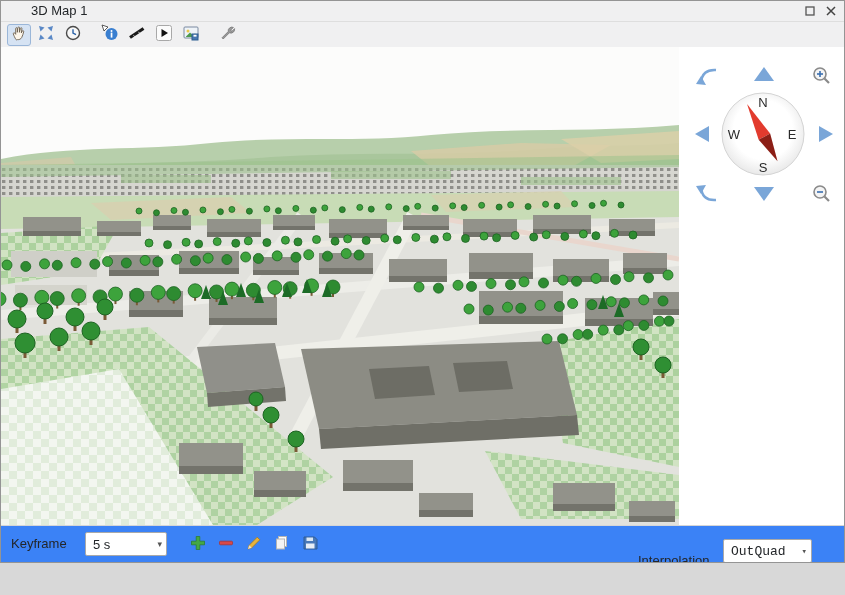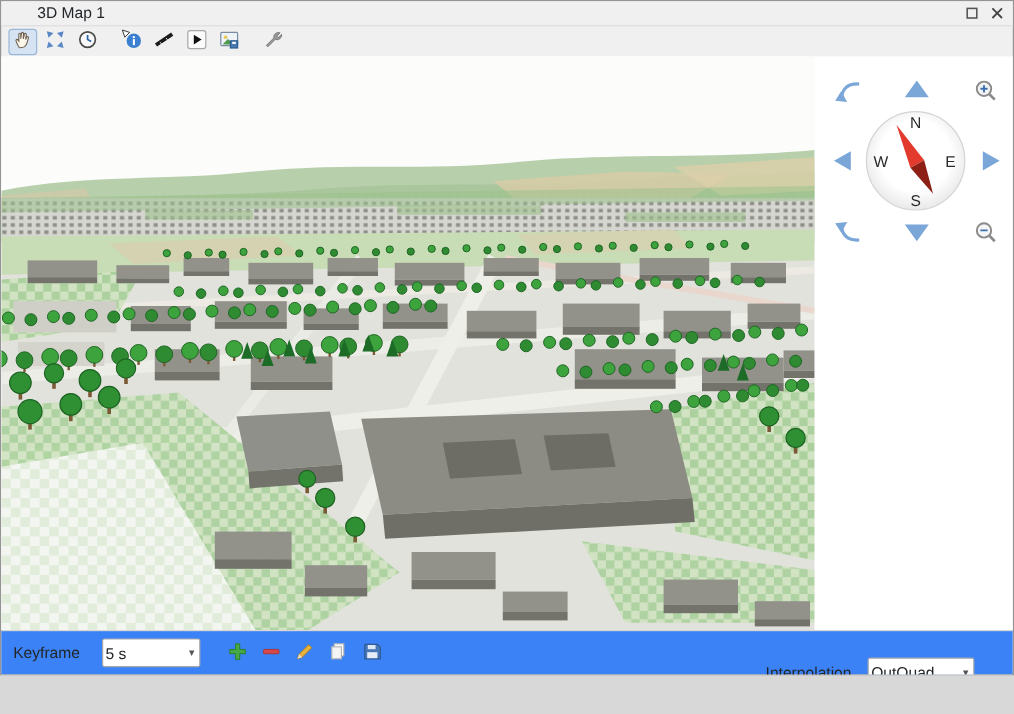--- a/index.html
+++ b/index.html
@@ -8,21 +8,21 @@
   .tb-icons{position:absolute;right:5px;top:2px;display:flex;gap:5px;}
   .tb-icons span{width:16px;height:16px;display:inline-block;cursor:pointer;}
   .toolbar{position:absolute;top:21px;left:0;right:0;height:25px;display:flex;align-items:center;padding-left:6px;gap:3px;}
   .tbtn{width:24px;height:22px;display:flex;align-items:center;justify-content:center;background:transparent;border:1px solid transparent;border-radius:3px;padding:0;cursor:pointer;}
   .tbtn.active{background:#d6e3f3;border-color:#9ab6d8;}
   .tbtn.sep{margin-left:10px;}
   .viewport{position:absolute;top:46px;left:0;width:678px;height:478px;background:#fff;overflow:hidden;}
   .navpanel{position:absolute;top:46px;left:678px;right:0;height:478px;background:#fff;}
   .bottombar{position:absolute;top:524px;left:0;right:0;bottom:0;background:#3b82f6;border-top:1px solid #d6d6d6;}
   .lbl{position:absolute;font-size:13px;color:#232629;}
-  .combo{position:absolute;height:24px;background:#fff;border:1px solid #a9a9a9;border-radius:2px;font-size:13px;color:#232629;display:flex;align-items:center;padding:0 4px 0 2px;box-sizing:border-box;cursor:pointer;}
+  .combo{position:absolute;height:24px;background:#fff;border:1px solid #a9a9a9;border-radius:2px;font-size:13px;color:#232629;display:flex;align-items:center;padding:0 4px 0 7px;box-sizing:border-box;cursor:pointer;}
   .combo .arrow{margin-left:auto;font-size:9px;color:#555;padding-left:6px;}
   .ibtn{position:absolute;width:22px;height:22px;border:none;background:transparent;padding:0;cursor:pointer;}
   .playbtn{position:absolute;left:8px;top:37px;width:26px;height:22px;background:#fcfcfc;border:1px solid #b0b0b0;border-radius:3px;display:flex;align-items:center;justify-content:center;cursor:pointer;padding:0;}
   .slider{position:absolute;left:44px;right:44px;top:37px;height:22px;cursor:pointer;}
   .groove{position:absolute;left:0;right:0;top:10px;height:3px;background:#b6b6b6;border-radius:2px;}
   .handle{position:absolute;top:2px;width:11px;height:17px;background:#f2f2f2;border:1px solid #8e8e8e;border-radius:2px;box-sizing:border-box;}
   .refreshbtn{position:absolute;right:8px;top:37px;width:24px;height:22px;border:none;background:transparent;cursor:pointer;padding:0;}
   svg text{font-family:"Liberation Sans",sans-serif;}
 </style>
 </head>
@@ -511,21 +511,21 @@
         </svg>
     </button>
     <button class="ibtn" style="left:298px;top:7px;">
       <svg width="18" height="18" viewBox="0 0 18 18">
         <path d="M3,3 h10.5 L16,5.5 V15 H3 Z" fill="#4878b8" stroke="#2f5a94"></path>
         <rect x="5.5" y="3.5" width="6.5" height="3.5" fill="#dce8f4"></rect>
         <rect x="5" y="9.5" width="8.5" height="5" fill="#e8eef6"></rect>
         </svg>
     </button>
     <span class="lbl" style="left:637px;top:27px;">Interpolation</span>
-    <div class="combo" style="left:722px;top:22px;width:89px;">
+    <div class="combo" style="left:722px;top:13px;width:89px;font-family:Liberation Mono, monospace;">
       <span>OutQuad</span>
       <span class="arrow">▾</span>
     </div>
 
     <button class="playbtn">
       <svg width="12" height="12" viewBox="0 0 12 12">
           <polygon points="2.5,1.5 10.5,6 2.5,10.5" fill="#1a1a1a"></polygon>
         </svg>
     </button>
     <div class="slider">

